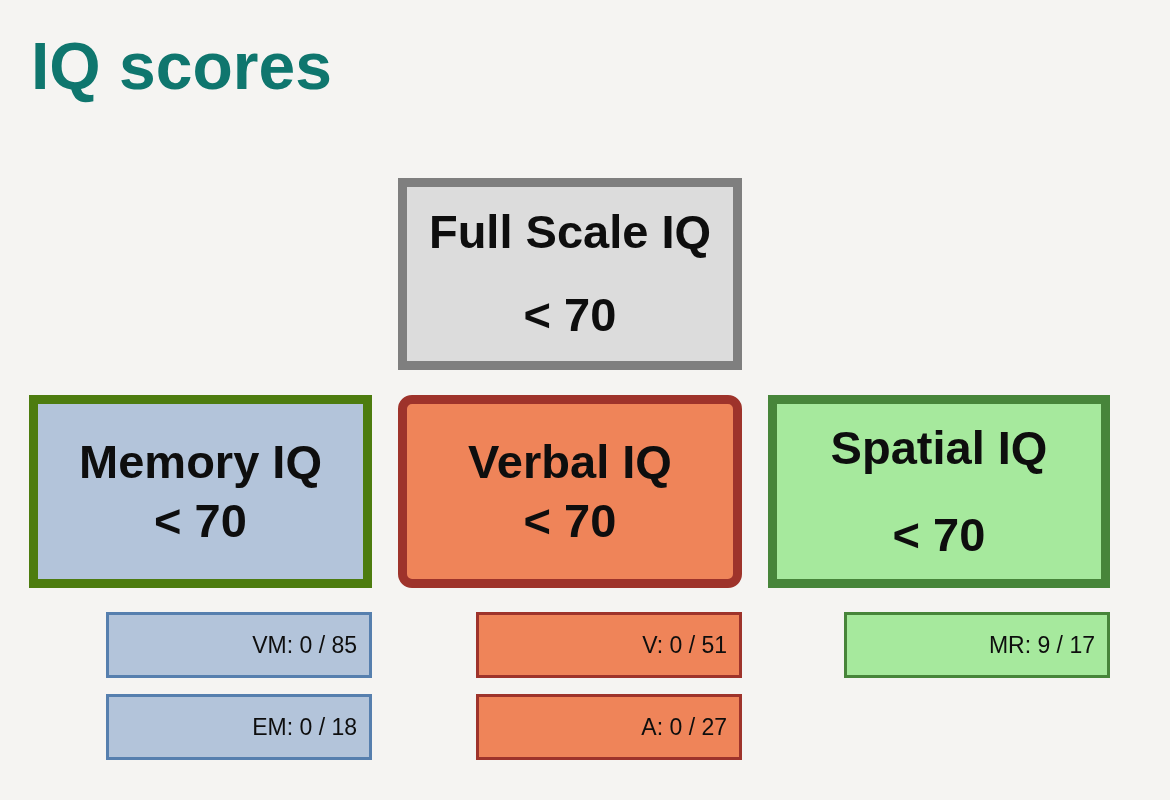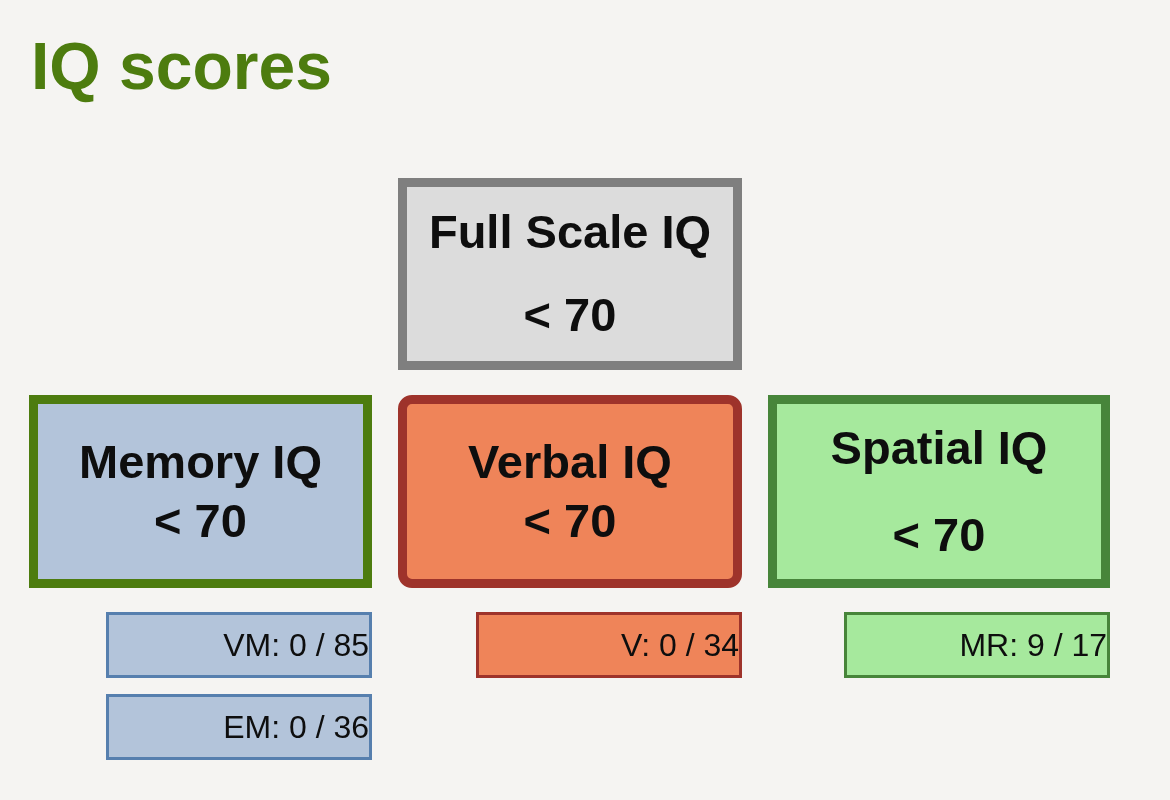--- a/index.html
+++ b/index.html
@@ -17,21 +17,21 @@
     overflow: hidden;
   }
   .title {
     position: absolute;
     left: 31px;
     top: 32px;
     margin: 0;
     font-size: 66px;
     font-weight: 700;
     line-height: 1.05;
-    color: #4d7c0f;
+    color: #0f766e;
   }
   .node {
     position: absolute;
     box-sizing: border-box;
     display: flex;
     flex-direction: column;
     align-items: center;
     justify-content: center;
     text-align: center;
     font-size: 47px;
@@ -68,21 +68,22 @@
     gap: 28px;
   }
   .sub {
     position: absolute;
     box-sizing: border-box;
     width: 266px;
     height: 66px;
     display: flex;
     align-items: center;
     justify-content: flex-end;
-    font-size: 32px;
+    padding-right: 12px;
+    font-size: 23px;
     font-weight: 400;
     border-width: 3px;
     border-style: solid;
   }
   .col1 { left: 106px; }
   .col2 { left: 476px; }
   .col3 { left: 844px; }
   .row1 { top: 612px; }
   .row2 { top: 694px; }
 
@@ -118,24 +119,27 @@
 
   <div class="node node-spatial">
     <div>Spatial IQ</div>
     <div>&lt; 70</div>
   </div>
 
   <div class="sub theme-blue col1 row1">
     <span>VM: 0 / 85</span>
   </div>
   <div class="sub theme-blue col1 row2">
-    <span>EM: 0 / 36</span>
+    <span>EM: 0 / 18</span>
   </div>
 
   <div class="sub theme-red col2 row1">
-    <span>V: 0 / 34</span>
+    <span>V: 0 / 51</span>
+  </div>
+  <div class="sub theme-red col2 row2">
+    <span>A: 0 / 27</span>
   </div>
 
   <div class="sub theme-green col3 row1">
     <span>MR: 9 / 17</span>
   </div>
 
 </div>
 
 </body></html>

